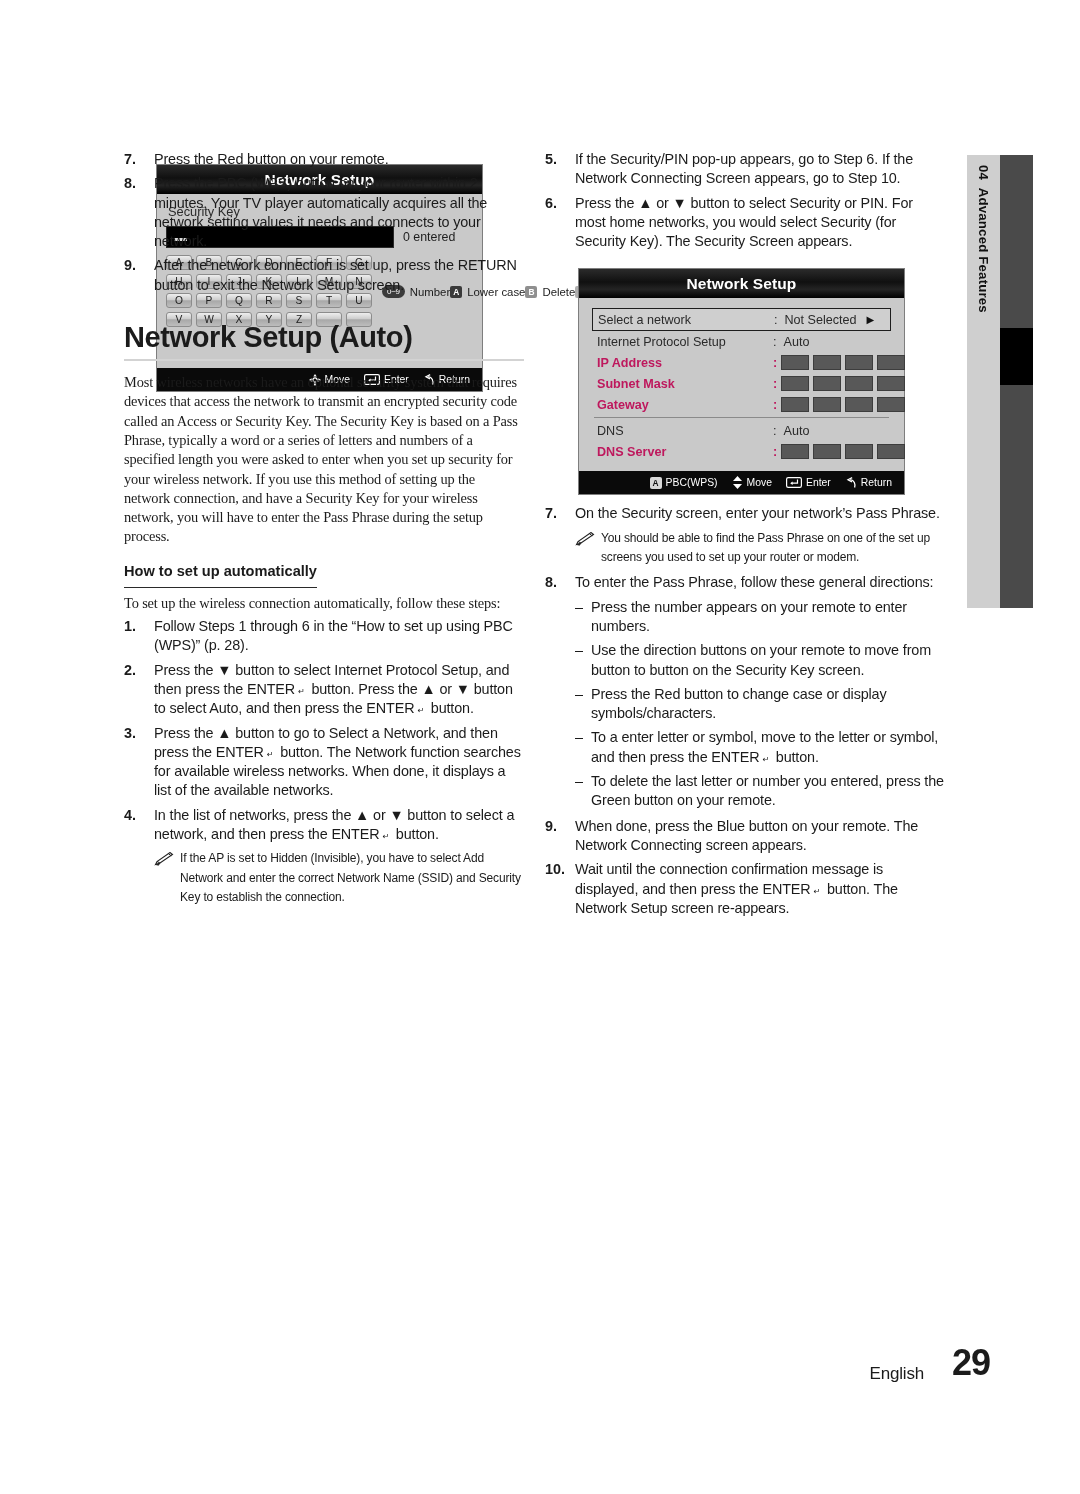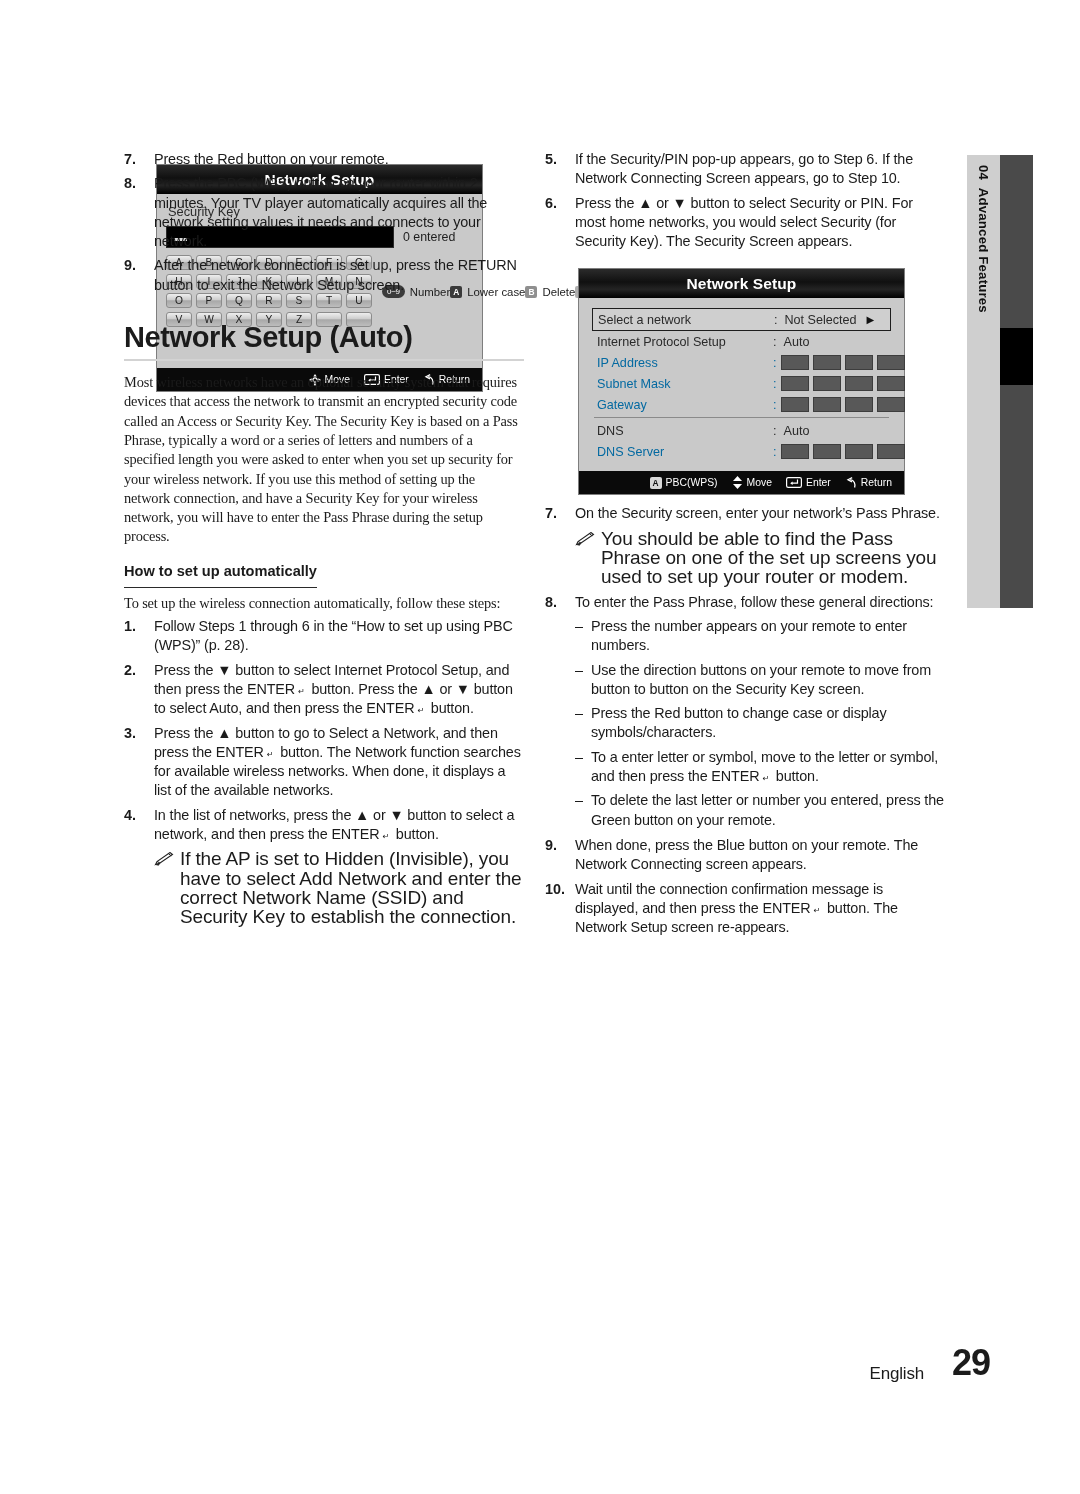--- a/index.html
+++ b/index.html
@@ -65,21 +65,21 @@
 
   
   .dlist { margin: 0 0 0 30px; padding: 0; list-style: none; }
   .dlist .row { display: flex; margin-bottom: 5px; }
   .dlist .dash { flex: 0 0 16px; font-size: 14.4px; line-height: 19.3px; }
   .dlist .txt  { flex: 1 1 auto; font-size: 14.4px; line-height: 19.3px; letter-spacing: -0.15px; }
 
   
   .note { display: flex; margin: 2px 0 6px 30px; }
   .note .pencil { flex: 0 0 26px; padding-top: 3px; }
-  .note .txt { flex: 1 1 auto; font-size: 19px; line-height: 19.3px; letter-spacing: -0.15px; }
+  .note .txt { flex: 1 1 auto; font-size: 12px; line-height: 19.3px; letter-spacing: -0.15px; }
 
   
   .h1 {
     font-size: 29px;
     font-weight: bold;
     letter-spacing: -0.4px;
     margin: 26px 0 0 0;
     padding-bottom: 5px;
     border-bottom: 2px solid #d3d3d3;
   }
@@ -170,21 +170,21 @@
   .cbtn.b { background: #8f8f8f; }
   .cbtn.c { background: #b0b0b0; color: #fff; }
   .cbtn.fa { background: #d8d8d8; color: #111; }
 
   
   #fig2 { left: 578px; top: 268px; width: 327px; height: 227px; }
   .ns-list { padding: 2px 4px 0 4px; }
   .ns-row { display: flex; align-items: center; height: 21px; font-size: 12.6px; color: #2a2a2a; }
   .ns-row .lab { flex: 0 0 176px; padding-left: 5px; }
   .ns-row .val { flex: 1 1 auto; display: flex; align-items: center; gap: 4px; }
-  .ns-row.dim .lab, .ns-row.dim .val { color: #0369a1; }
+  .ns-row.dim .lab, .ns-row.dim .val { color: #be185d; font-weight: bold; }
   .ns-row.sel {
     border: 1.4px solid #1d1d1d;
     background: #cfcfcf;
     height: 23px;
   }
   .ns-sep { height: 1px; background: #8a8a8a; margin: 2px 2px; }
   .ipbox { width: 26px; height: 13px; background: #585858; border: 1px solid #3d3d3d; }
   .arr-right { font-size: 10px; color: #111; margin-left: 6px; }
   .ico-enter {
     display: inline-block;

